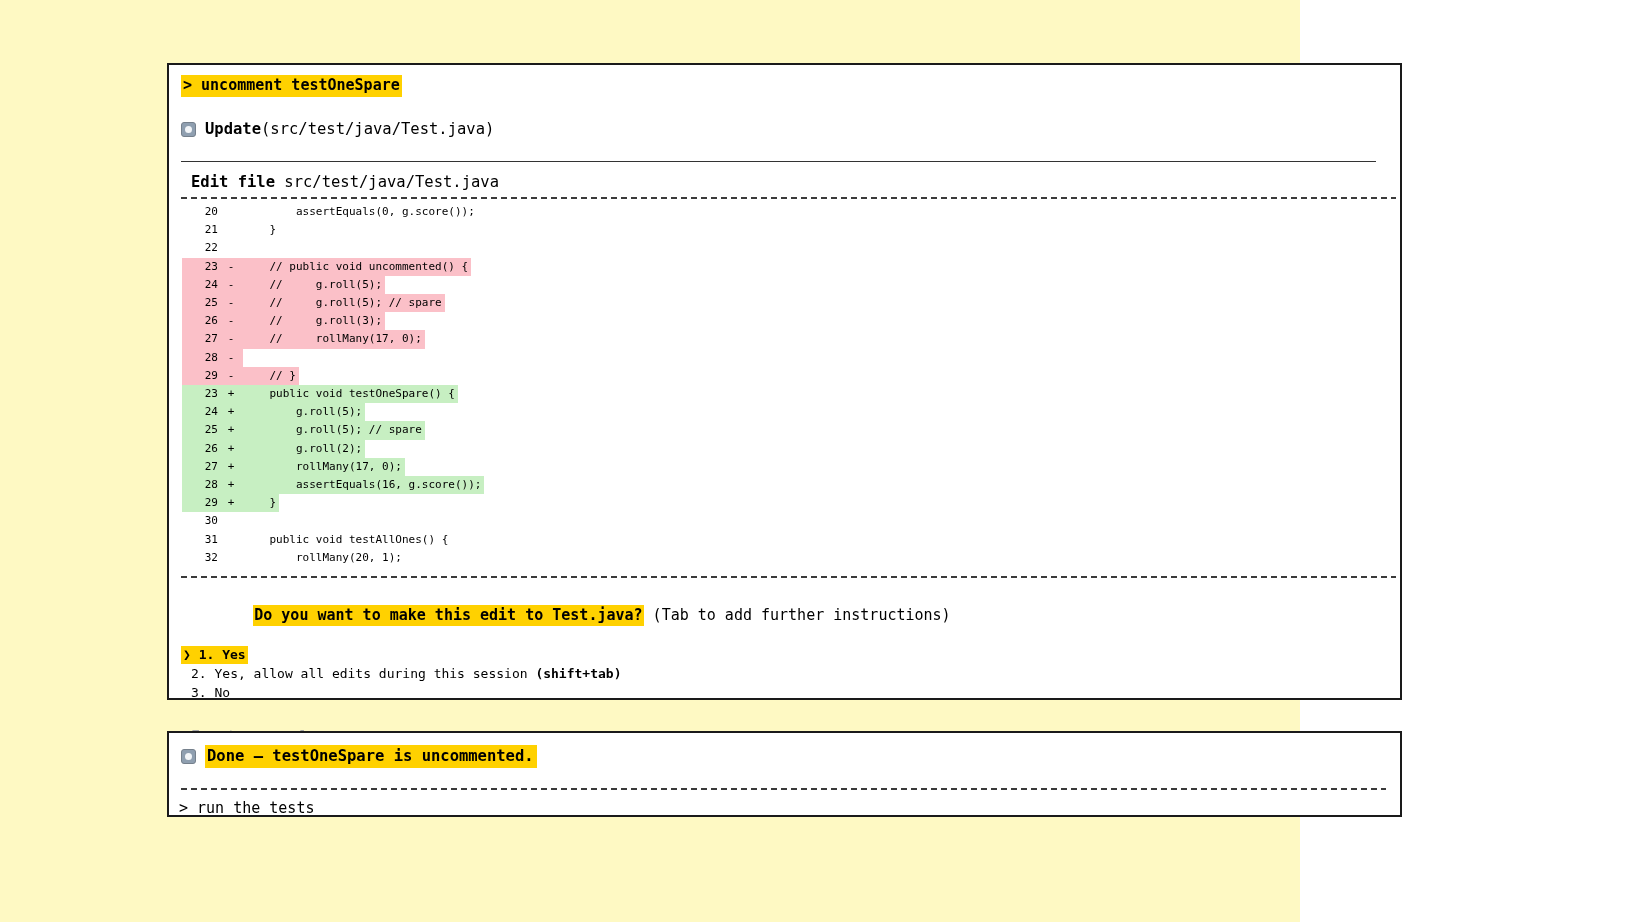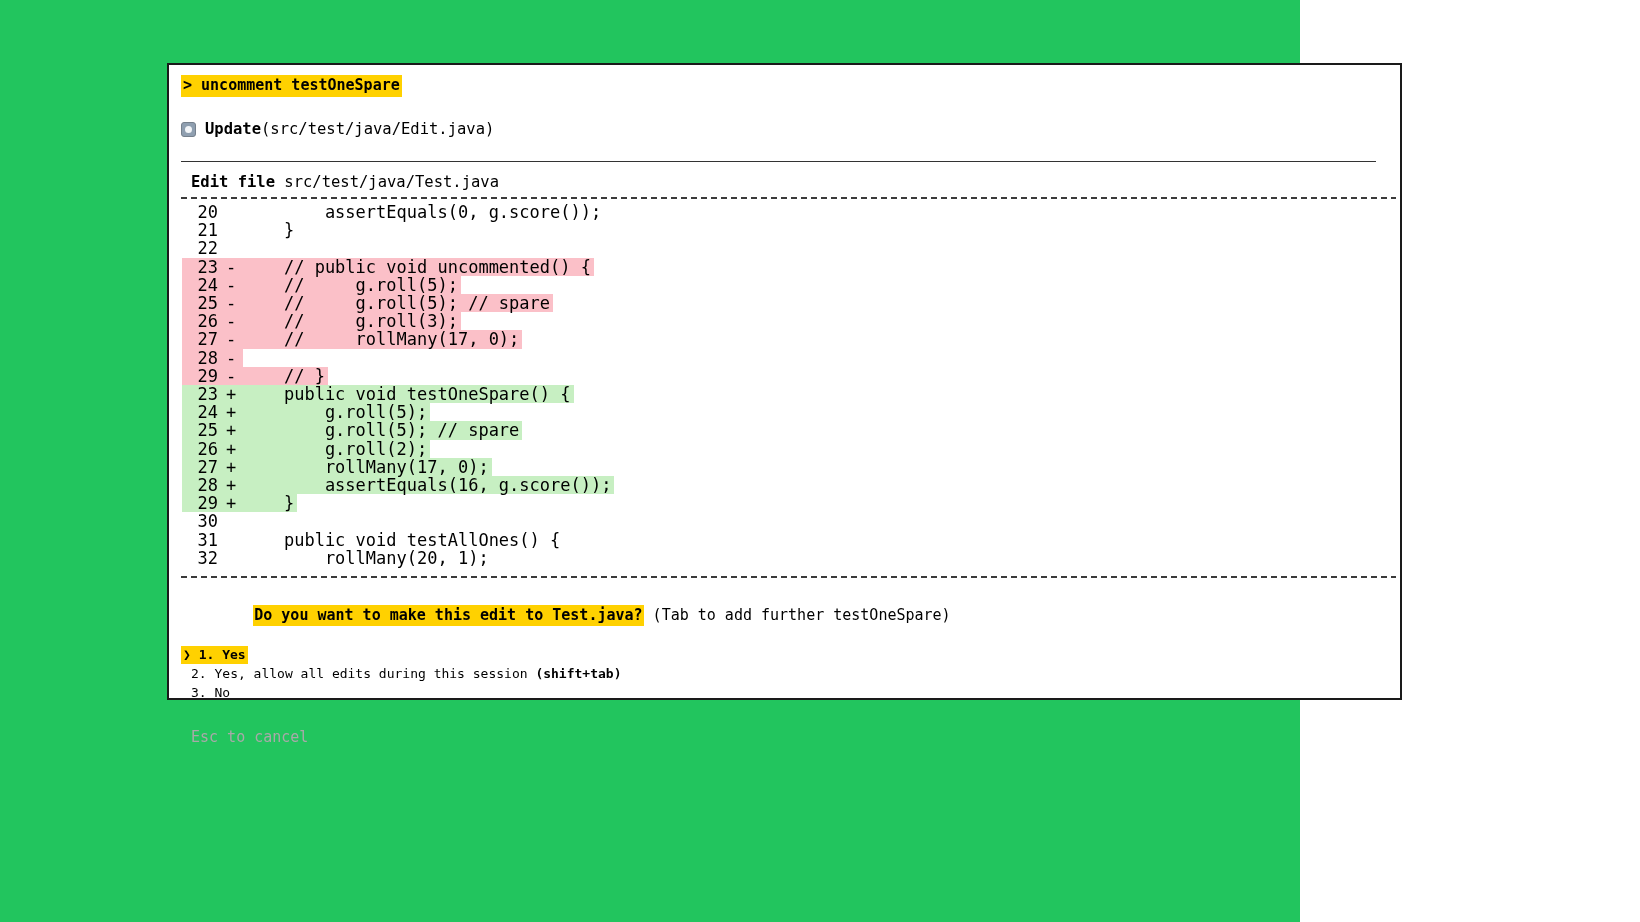--- a/index.html
+++ b/index.html
@@ -12,21 +12,21 @@
   }
   body {
     font-family: "DejaVu Sans Mono", monospace;
     color: #000000;
   }
 
   .screen {
     position: relative;
     width: 1300px;
     height: 922px;
-    background: #22c55e;
+    background: #fef9c3;
   }
 
   
   .panel {
     position: absolute;
     border: 2px solid #1a1a1a;
     background: #ffffff;
     box-sizing: border-box;
   }
   #panel-edit {
@@ -116,21 +116,21 @@
   .edit-file-line b { font-weight: bold; }
 
   
   .diff {
     margin-top: 4px;
     margin-left: 1px;
   }
   .dline {
     display: flex;
     font-family: "DejaVu Sans Mono", monospace;
-    font-size: 17px;
+    font-size: 11px;
     line-height: 18.2px;
     white-space: pre;
     width: fit-content;
   }
   .dline .num {
     display: inline-block;
     width: 36px;
     text-align: right;
     padding-right: 1px;
     flex: 0 0 auto;
@@ -223,21 +223,21 @@
 <div class="screen">
 
   <div class="panel" id="panel-edit">
     <div class="panel-inner">
 
       <div class="user-prompt hl">&gt; uncomment testOneSpare</div>
 
       <div class="update-row">
         <span class="tool-icon"></span>
         <span>
-          <span class="update-label">Update</span><span class="update-path">(src/test/java/Edit.java)</span>
+          <span class="update-label">Update</span><span class="update-path">(src/test/java/Test.java)</span>
         </span>
       </div>
 
       <hr class="sep-solid">
 
       <div class="edit-file-line">
         <b>Edit file</b>
         <span>src/test/java/Test.java</span>
       </div>
 
@@ -262,27 +262,37 @@
           <div class="dline add"><span class="num">28</span><span class="mark">+</span><span class="code">        assertEquals(16, g.score());</span></div>
           <div class="dline add"><span class="num">29</span><span class="mark">+</span><span class="code">    }</span></div>
           <div class="dline ctx"><span class="num">30</span><span class="mark"> </span><span class="code"></span></div>
           <div class="dline ctx"><span class="num">31</span><span class="mark"> </span><span class="code">    public void testAllOnes() {</span></div>
           <div class="dline ctx"><span class="num">32</span><span class="mark"> </span><span class="code">        rollMany(20, 1);</span></div>
         </div>
 
       <div class="sep-dashed narrow" style="margin-top:9px;"></div>
 
       <div class="ask-line">
-        <span class="q">Do you want to make this edit to Test.java?</span><span class="note"> (Tab to add further testOneSpare)</span>
+        <span class="q">Do you want to make this edit to Test.java?</span><span class="note"> (Tab to add further instructions)</span>
       </div>
 
       <div id="options-container">
           <div class="opt sel"><span class="selbg">❯ 1. Yes</span></div>
           <div class="opt"><span>2. Yes, allow all edits during this session </span><b>(shift+tab)</b></div>
           <div class="opt"><span>3. No</span></div>
         </div>
 
       <div class="esc">Esc to cancel</div>
     </div>
   </div>
 
+  <div class="panel" id="panel-done">
+    <div class="panel-inner" style="padding-top:12px;">
+      <div class="done-row">
+        <span class="tool-icon"></span>
+        <span class="done-text">Done — testOneSpare is uncommented.</span>
+      </div>
+      <div class="done-sep"></div>
+      <div class="run-line">&gt; run the tests</div>
+    </div>
+  </div>
 
 </div>
 
 </body></html>

